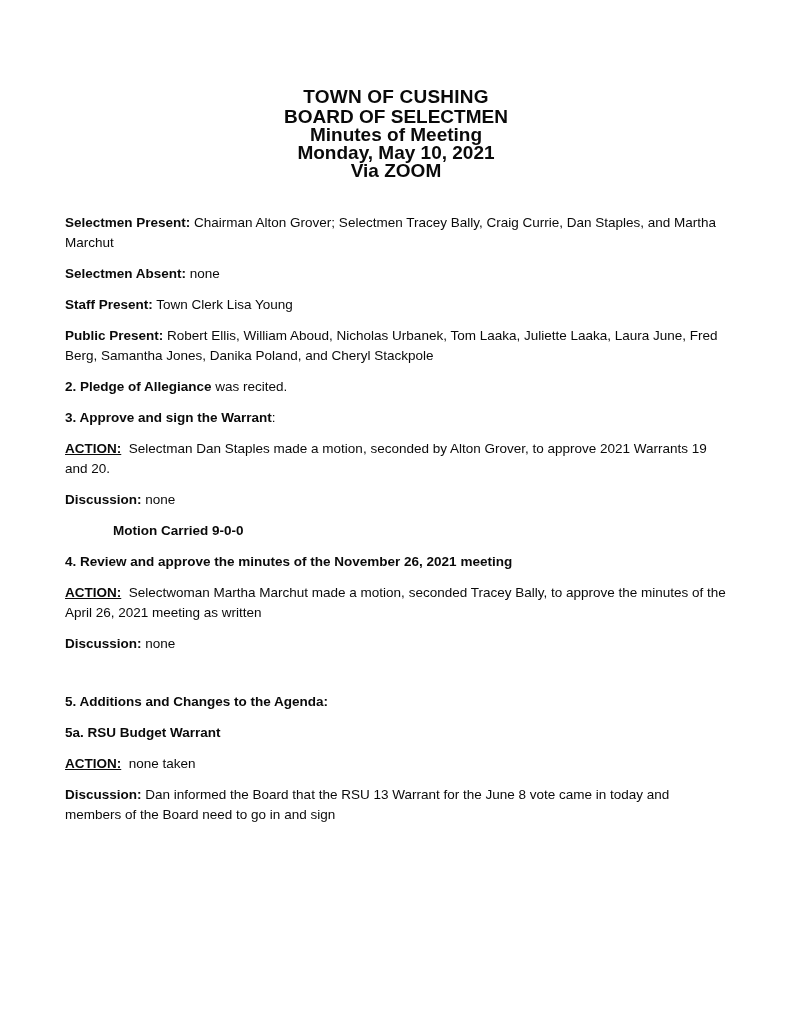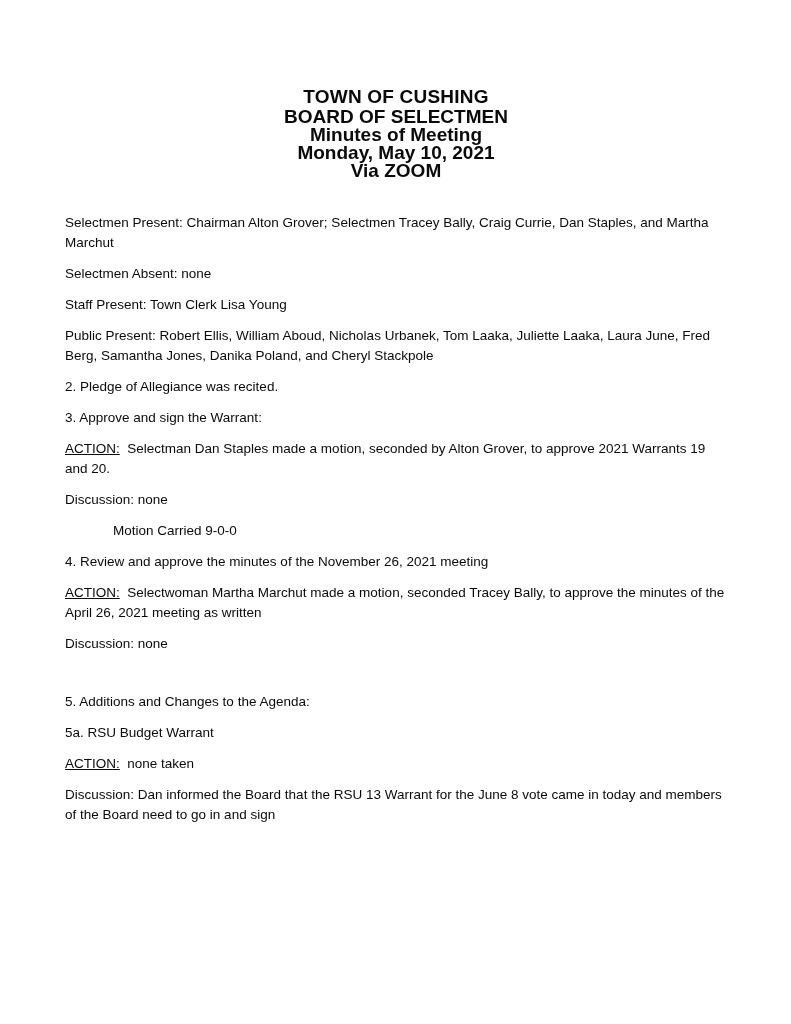--- a/index.html
+++ b/index.html
@@ -30,21 +30,21 @@
   }
   .doc-subtitle {
     font-size: 19px;
     line-height: 18px;
   }
   .para {
     margin: 0 0 11px 0;
     font-size: 13.5px;
     line-height: 20px;
   }
-  .b { font-weight: normal; }
+  .b { font-weight: bold; }
   .u { text-decoration: underline; }
   .indent-1 { padding-left: 48px; }
   .indent-2 { padding-left: 68px; }
   .gap-top { margin-top: 38px; }
   .footer {
     position: absolute;
     left: 65px;
     right: 62px;
     top: 959px;
     font-family: "Liberation Serif", serif;

